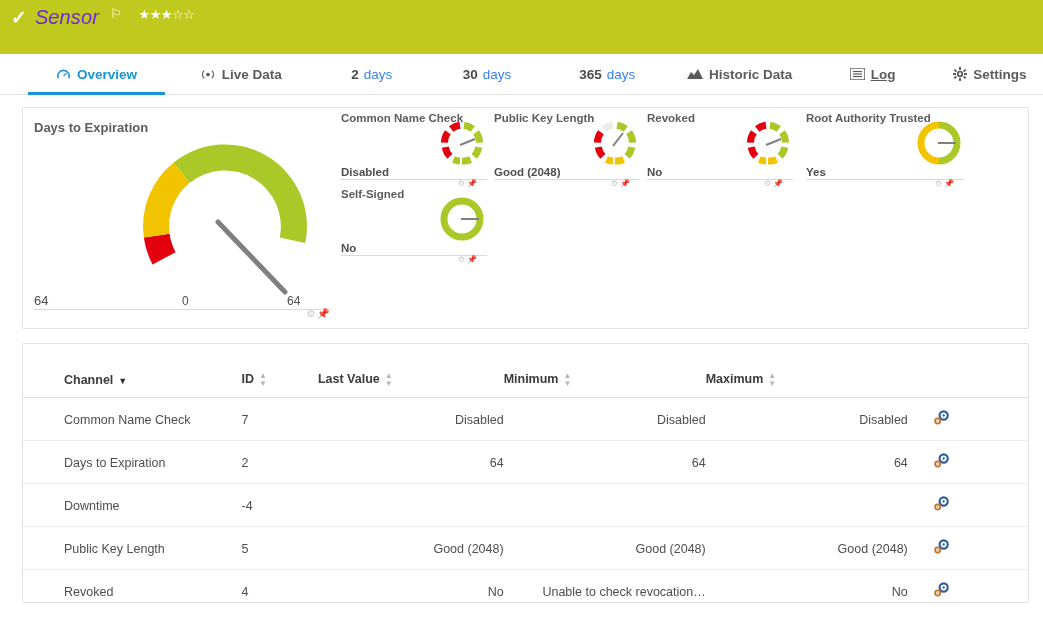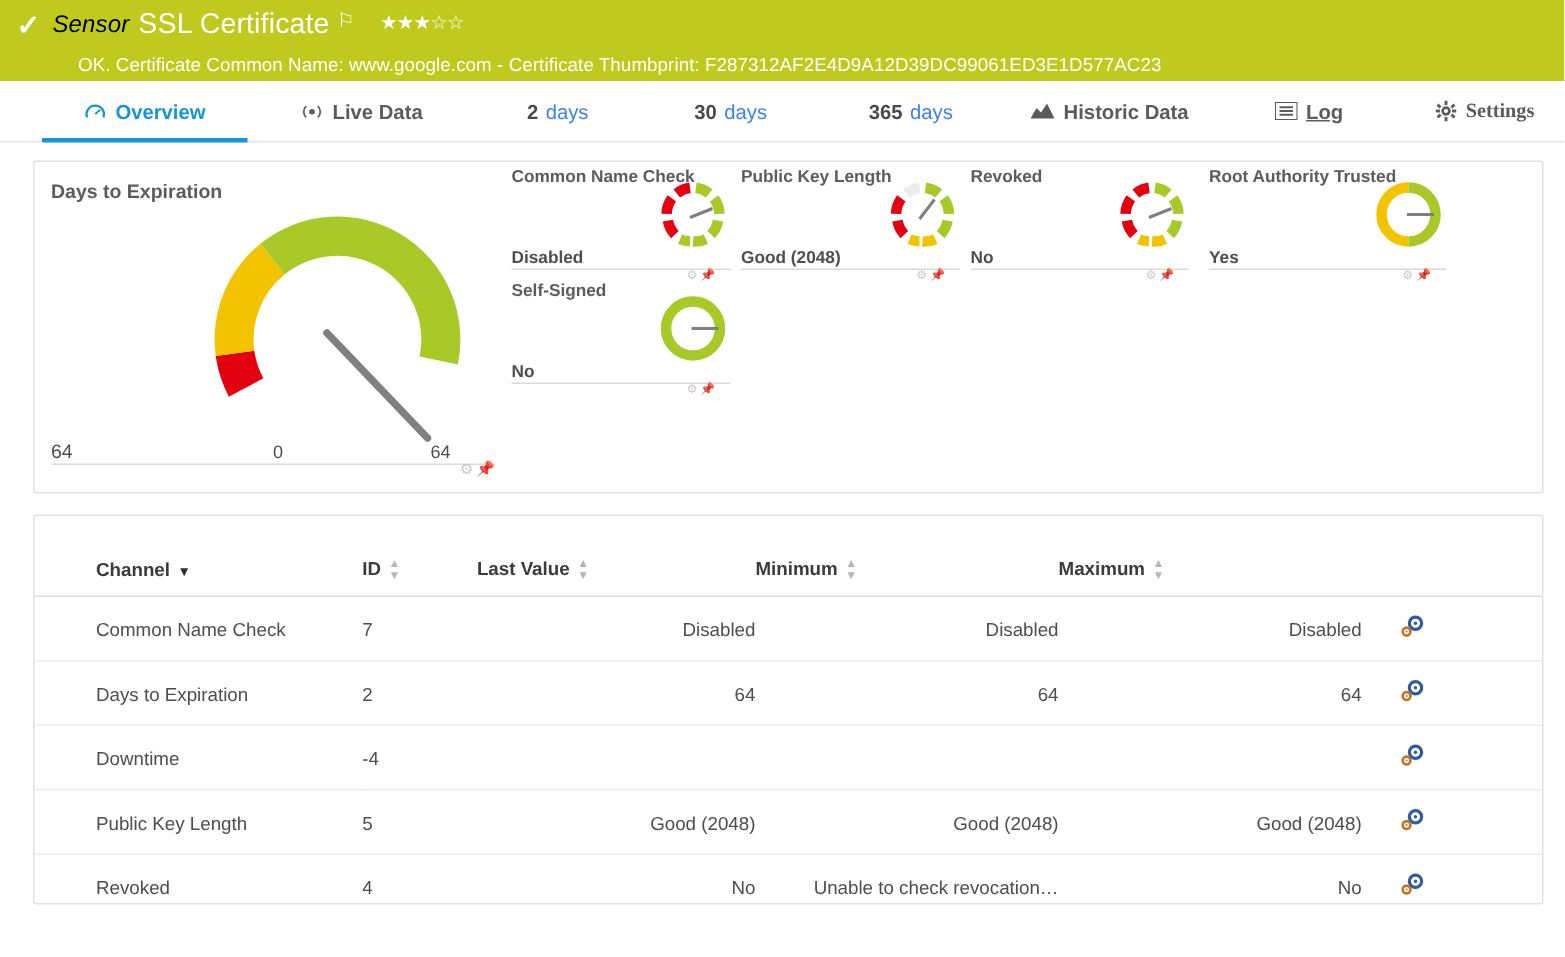--- a/index.html
+++ b/index.html
@@ -24,23 +24,23 @@
     height: 26px;
   }
   .check-mark {
     color: #ffffff;
     font-size: 19px;
     line-height: 19px;
     margin-right: 8px;
     font-weight: bold;
   }
   .sensor-word {
-    color: #000000;
+    color: #6d28d9;
     font-style: italic;
-    font-size: 16px;
+    font-size: 20px;
     font-weight: normal;
     margin-right: 6px;
     letter-spacing: .1px;
   }
   .sensor-name {
     color: #ffffff;
     font-size: 19px;
     font-weight: normal;
     letter-spacing: .1px;
   }
@@ -101,21 +101,21 @@
   .tab .unit { font-weight: normal; color: #3b82f6; }
 
   
   .tab-overview  { width: 142px; }
   .tab-livedata  { width: 120px; margin-left: 18px; }
   .tab-2days     { width: 102px; margin-left: 24px; }
   .tab-30days    { width: 104px; margin-left: 16px; }
   .tab-365days   { width: 112px; margin-left: 16px; }
   .tab-historic  { width: 138px; margin-left: 12px; }
   .tab-log       { width: 92px;  margin-left: 22px; text-decoration: underline; }
-  .tab-settings  { width: 110px; margin-left: 20px; font-family: Liberation Serif, serif; }
+  .tab-settings  { width: 110px; margin-left: 20px; }
 
   
   .panel {
     background: #ffffff;
     border: 1px solid #e2e2e2;
     border-radius: 2px;
     margin: 12px 14px 0 22px;
   }
   .gauge-panel { height: 222px; display: flex; position: relative; }
 
@@ -246,25 +246,23 @@
   }
   .gearcell { text-align: left; padding-left: 24px !important; }
 </style>
 </head>
 <body>
 
 <div class="sensor-header">
   <div class="sensor-title-row">
     <span class="check-mark">✓</span>
     <span class="sensor-word">Sensor</span>
-    <span class="sensor-name">SSL Certificate</span>
     <span class="flag-icon">⚐</span>
     <span class="stars">★★★☆☆</span>
   </div>
-  <div class="sensor-status">OK. Certificate Common Name: www.google.com - Certificate Thumbprint: F287312AF2E4D9A12D39DC99061ED3E1D577AC23</div>
 </div>
 
 <div class="tab-bar">
 
   <div class="tab active tab-overview">
     <span class="tico">
       <svg width="15" height="15" viewBox="0 0 16 16">
         <path d="M2.2 12 A6.2 6.2 0 1 1 13.8 12" fill="none" stroke="#1896d3" stroke-width="1.7"></path>
         <line x1="8" y1="9.6" x2="11.4" y2="6.6" stroke="#1896d3" stroke-width="1.3"></line>
       </svg>

